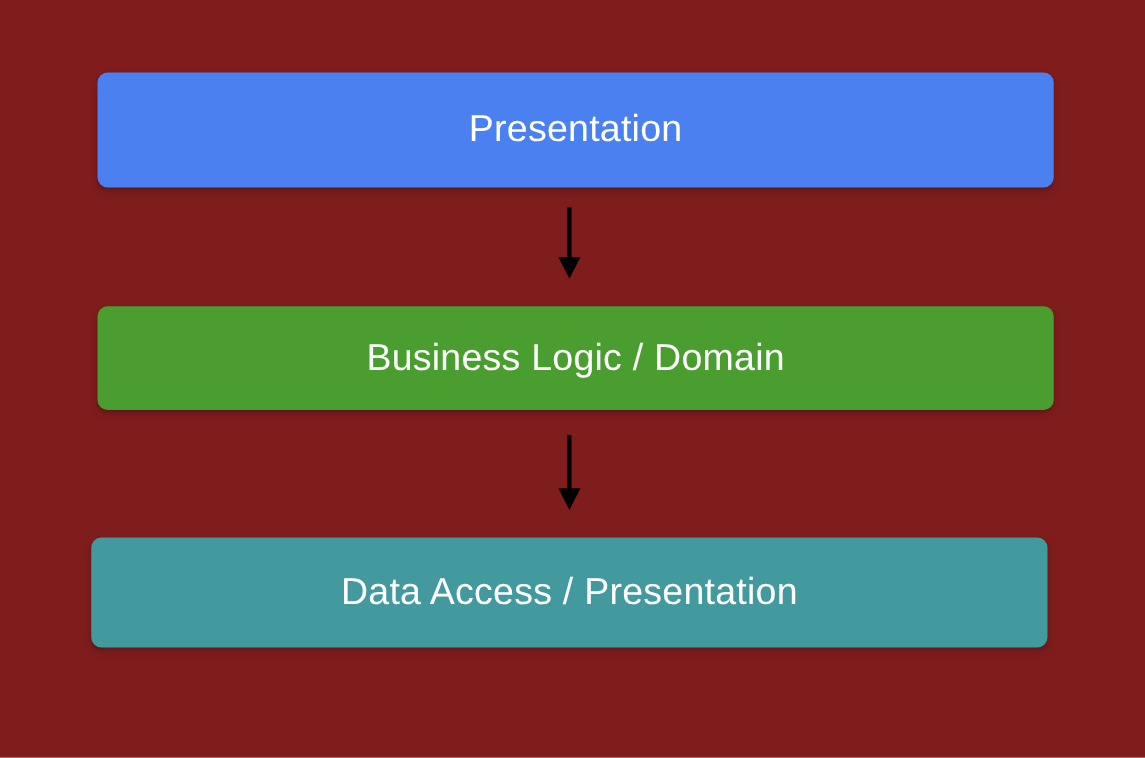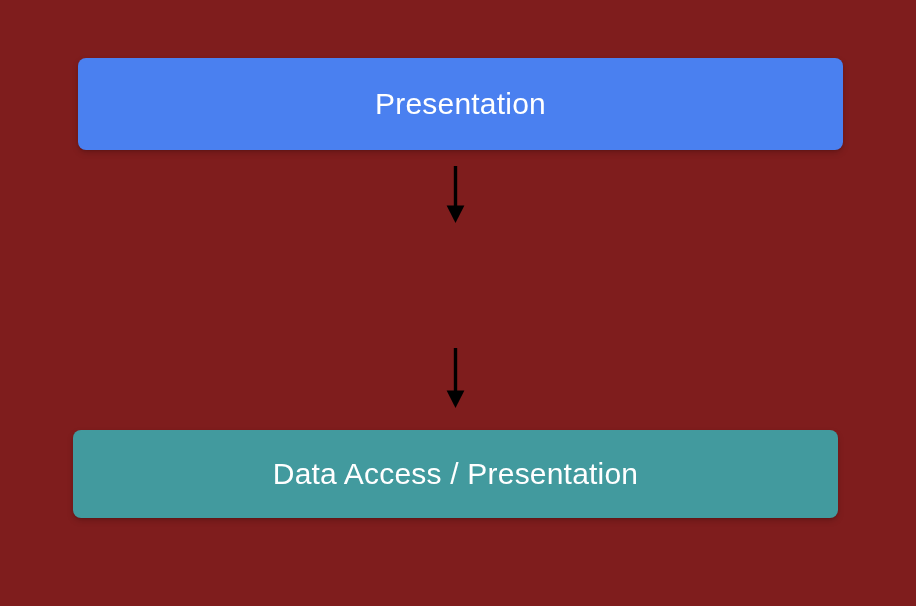--- a/index.html
+++ b/index.html
@@ -91,20 +91,23 @@
     <span class="layer-label" style="color: rgb(255, 255, 255);">Presentation</span>
   </div>
 
   <div class="flow-arrow" id="arrow-presentation-to-business">
     <svg width="36" height="60" viewBox="0 0 36 60" xmlns="http://www.w3.org/2000/svg">
       <line x1="17.5" y1="1" x2="17.5" y2="42" stroke="#000000" stroke-width="3.4"></line>
       <polygon points="17.5,58 8.6,40.5 26.4,40.5" fill="#000000"></polygon>
     </svg>
   </div>
 
+  <div class="layer-node" id="node-business-logic" style="background: rgb(74, 158, 47);">
+    <span class="layer-label" style="color: rgb(255, 255, 255);">Business Logic / Domain</span>
+  </div>
 
   <div class="flow-arrow" id="arrow-business-to-data">
     <svg width="36" height="63" viewBox="0 0 36 63" xmlns="http://www.w3.org/2000/svg">
       <line x1="17.5" y1="1" x2="17.5" y2="44" stroke="#000000" stroke-width="3.4"></line>
       <polygon points="17.5,61 8.6,43.5 26.4,43.5" fill="#000000"></polygon>
     </svg>
   </div>
 
   <div class="layer-node" id="node-data-access" style="background: rgb(66, 154, 158);">
     <span class="layer-label" style="color: rgb(255, 255, 255);">Data Access / Presentation</span>

